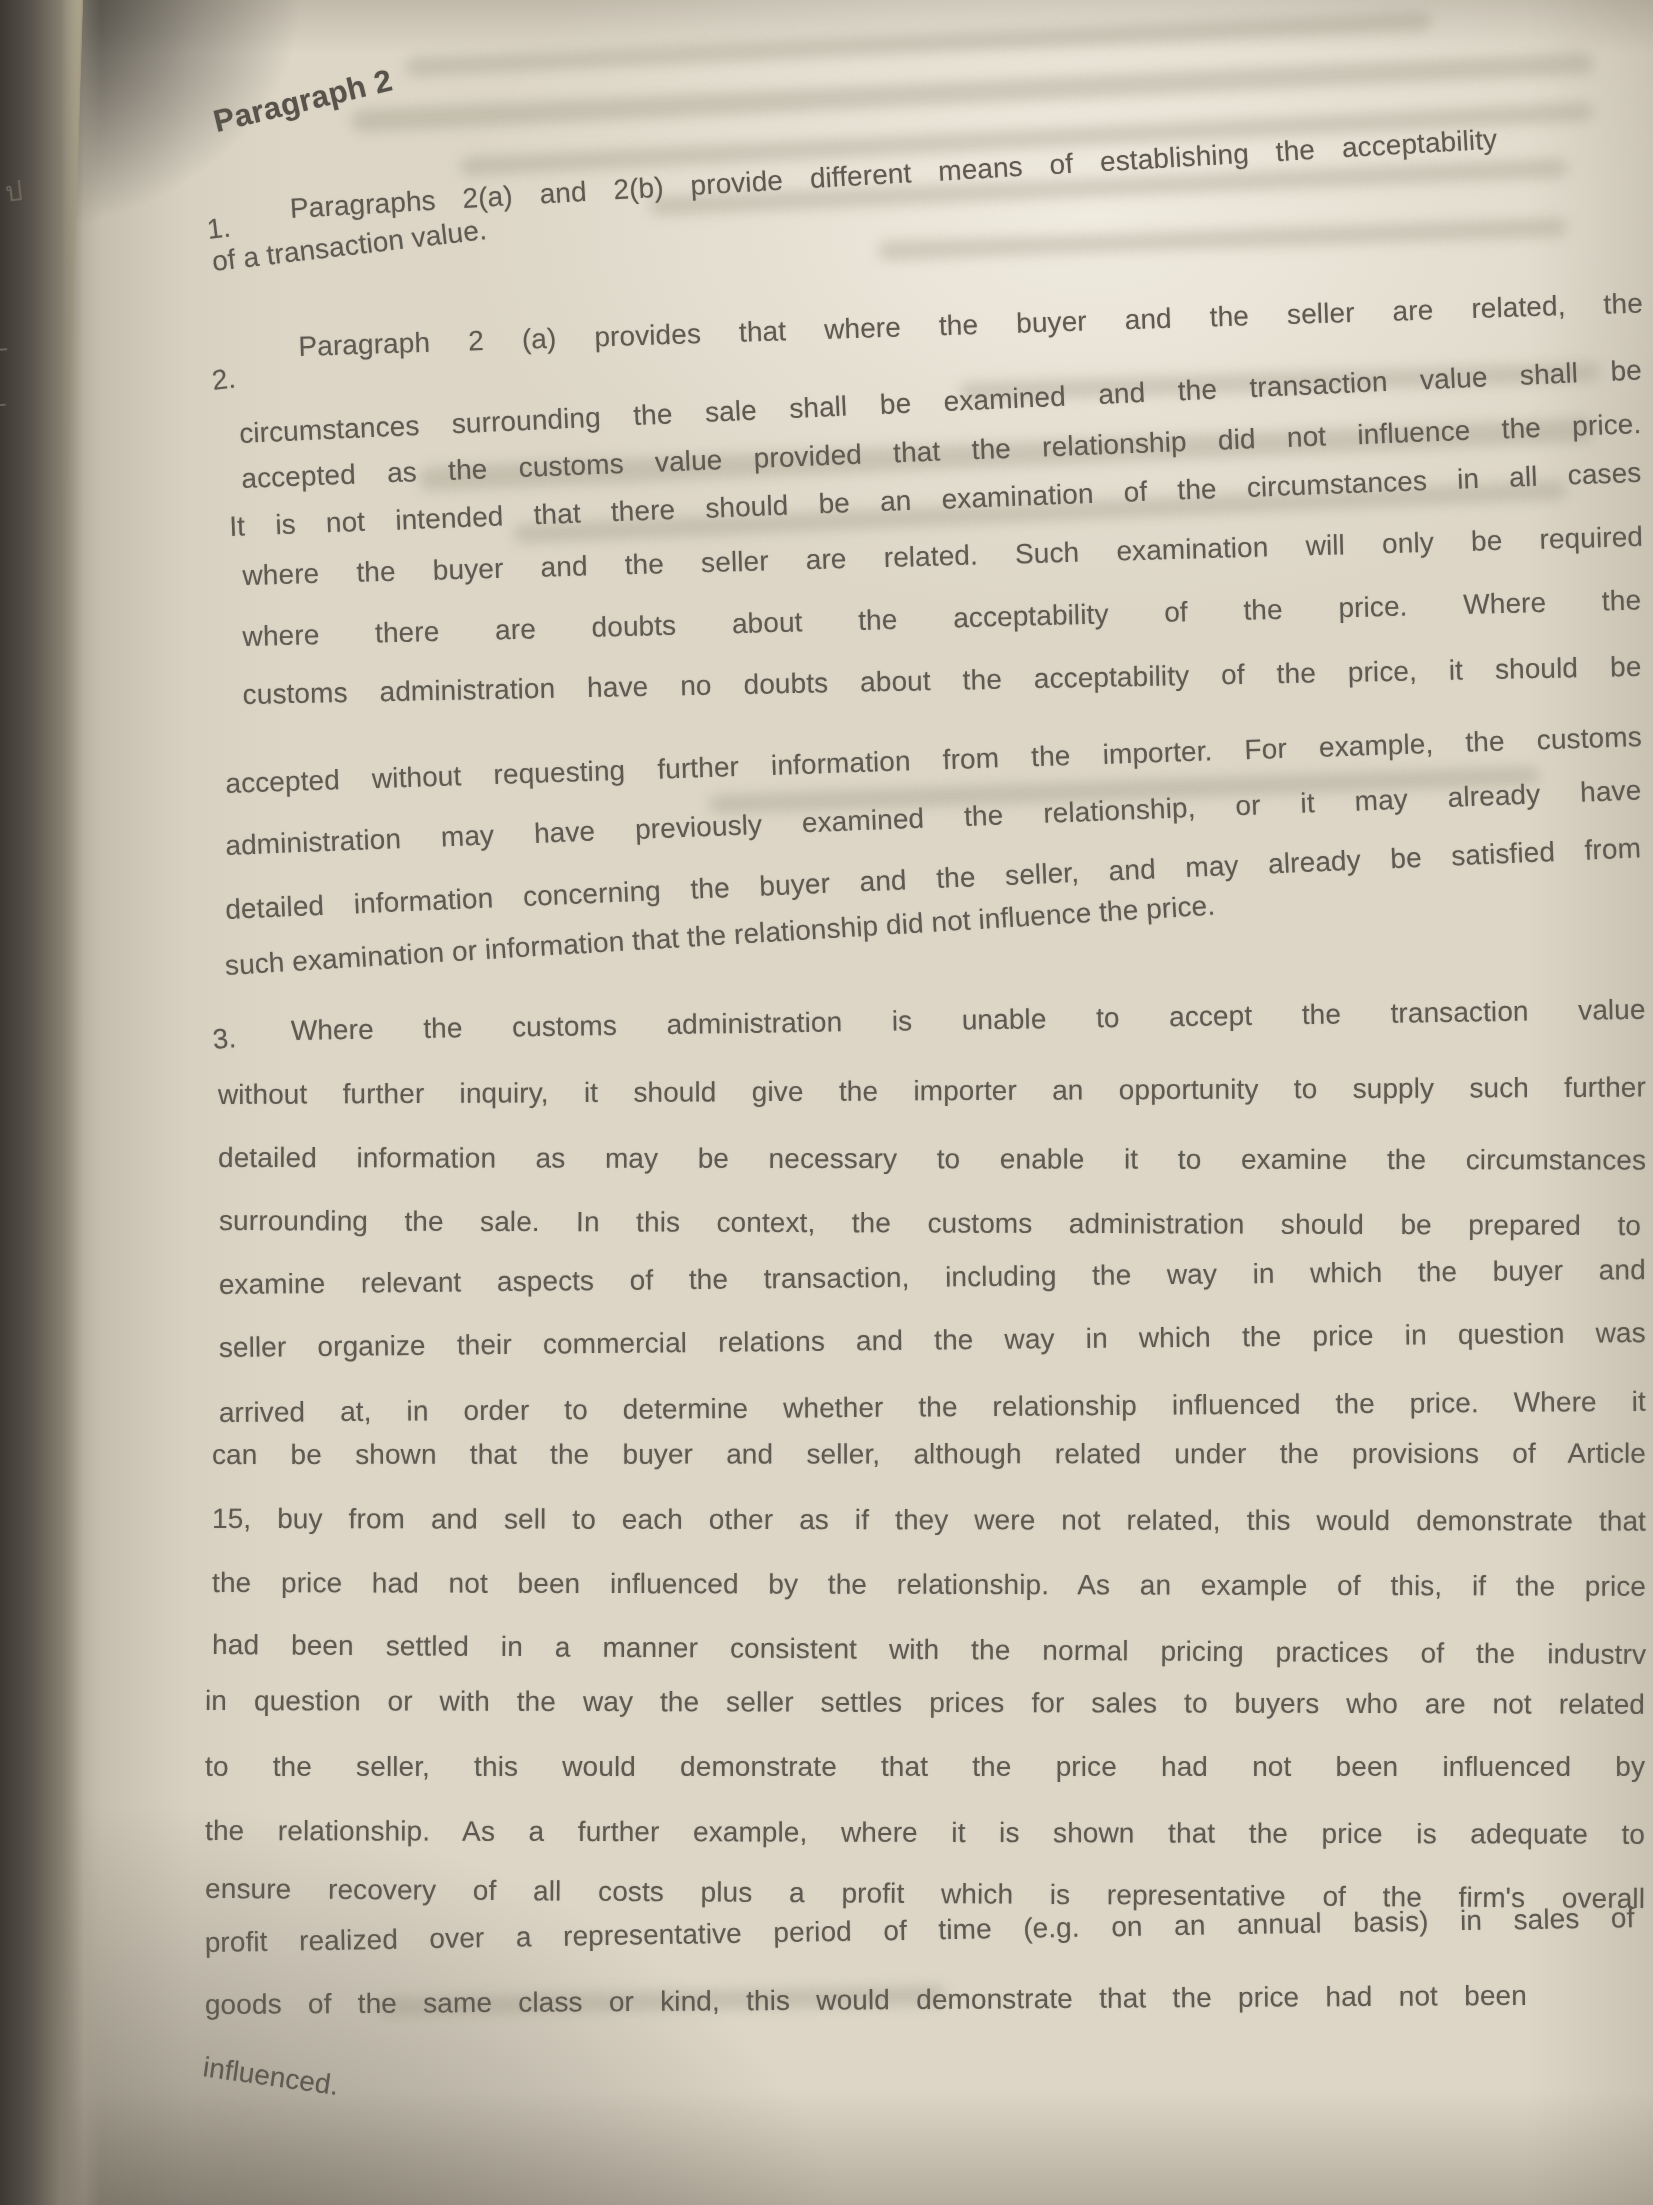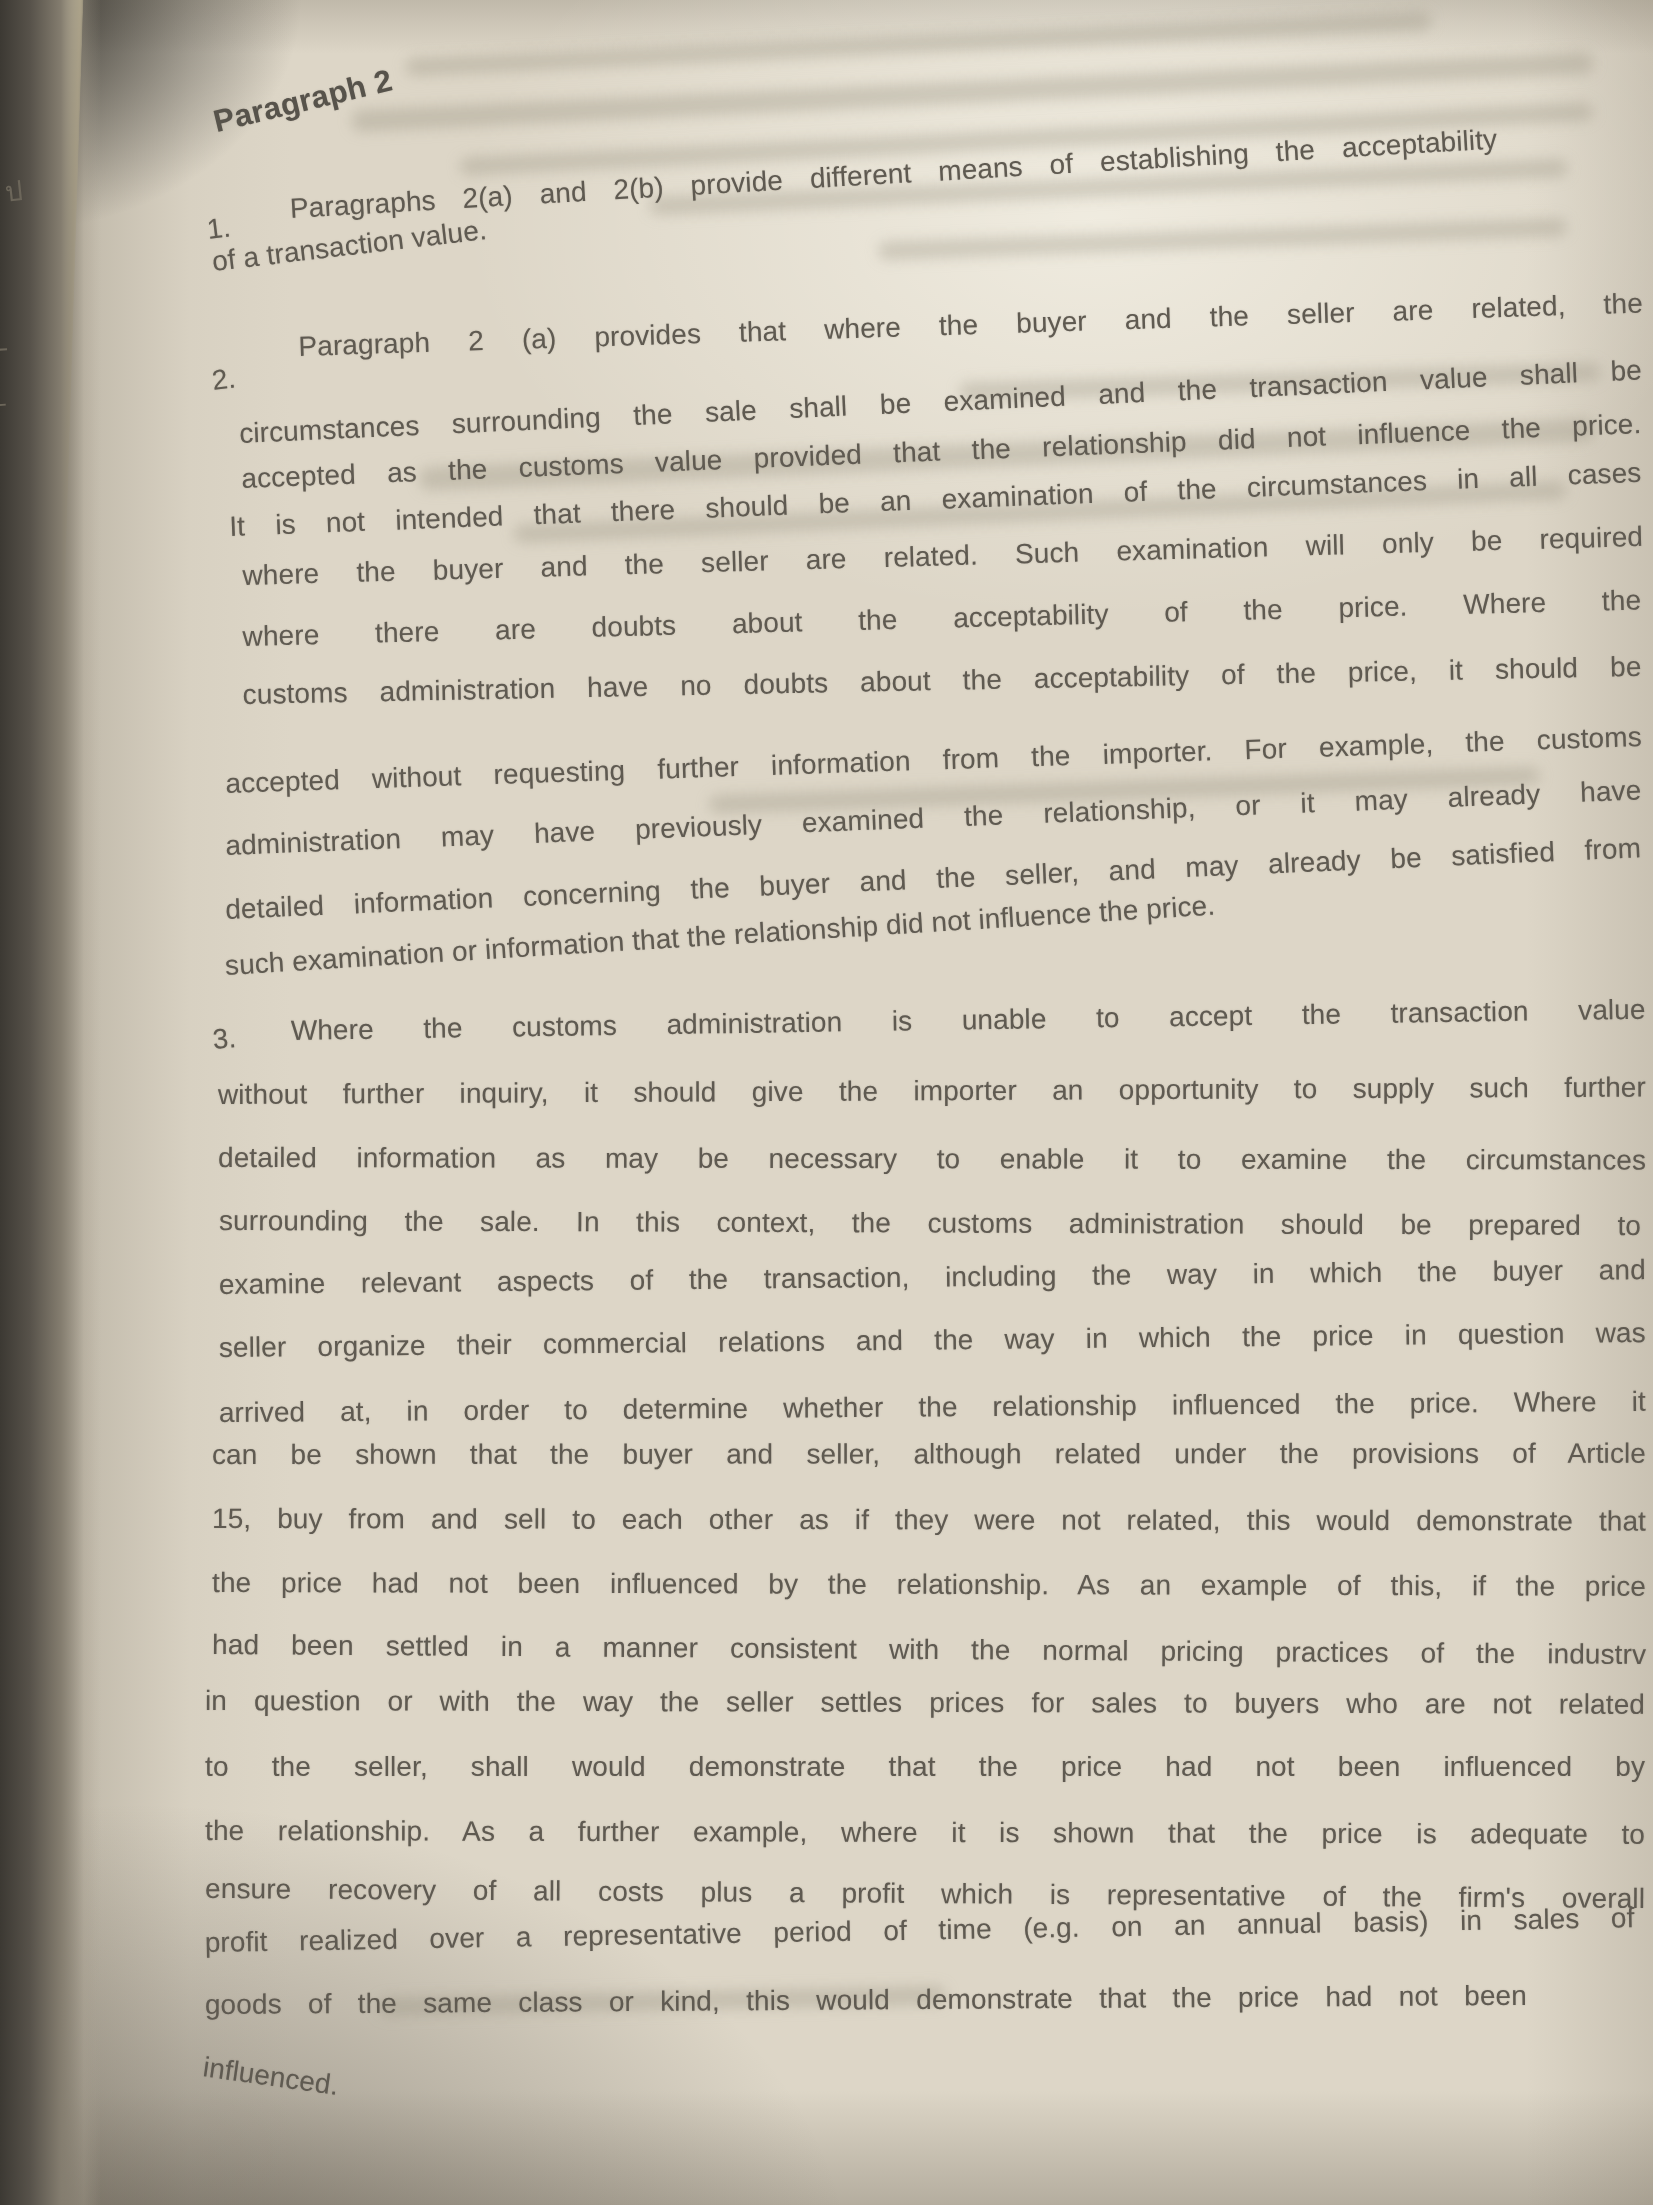--- a/index.html
+++ b/index.html
@@ -86,19 +86,19 @@
 <div class="ln j" style="left:218px;top:1142px;width:1428px;--r:0.1deg">detailed information as may be necessary to enable it to examine the circumstances</div>
 <div class="ln j" style="left:219px;top:1205px;width:1422px;--r:0.2deg">surrounding the sale. In this context, the customs administration should be prepared to</div>
 <div class="ln j" style="left:219px;top:1269px;width:1427px;--r:-0.6deg">examine relevant aspects of the transaction, including the way in which the buyer and</div>
 <div class="ln j" style="left:219px;top:1332px;width:1427px;--r:-0.6deg">seller organize their commercial relations and the way in which the price in question was</div>
 <div class="ln j" style="left:219px;top:1397px;width:1427px;--r:-0.45deg">arrived at, in order to determine whether the relationship influenced the price. Where it</div>
 <div class="ln j" style="left:212px;top:1439px;width:1434px;--r:-0.05deg">can be shown that the buyer and seller, although related under the provisions of Article</div>
 <div class="ln j" style="left:212px;top:1503px;width:1434px;--r:0.1deg">15, buy from and sell to each other as if they were not related, this would demonstrate that</div>
 <div class="ln j" style="left:212px;top:1567px;width:1434px;--r:0.15deg">the price had not been influenced by the relationship. As an example of this, if the price</div>
 <div class="ln j" style="left:212px;top:1629px;width:1434px;--r:0.4deg">had been settled in a manner consistent with the normal pricing practices of the industrv</div>
 <div class="ln j" style="left:205px;top:1685px;width:1440px;--r:0.15deg">in question or with the way the seller settles prices for sales to buyers who are not related</div>
-<div class="ln j" style="left:205px;top:1751px;width:1440px;--r:0deg">to the seller, shall would demonstrate that the price had not been influenced by</div>
+<div class="ln j" style="left:205px;top:1751px;width:1440px;--r:0deg">to the seller, this would demonstrate that the price had not been influenced by</div>
 <div class="ln j" style="left:205px;top:1815px;width:1440px;--r:0.15deg">the relationship. As a further example, where it is shown that the price is adequate to</div>
 <div class="ln j" style="left:205px;top:1873px;width:1440px;--r:0.4deg">ensure recovery of all costs plus a profit which is representative of the firm's overall</div>
 <div class="ln j" style="left:205px;top:1927px;width:1430px;--r:-1deg">profit realized over a representative period of time (e.g. on an annual basis) in sales of</div>
 <div class="ln j" style="left:205px;top:1989px;width:1322px;--r:-0.4deg">goods of the same class or kind, this would demonstrate that the price had not been</div>
 <div class="ln nw" style="left:201px;top:2051px;--r:8deg">influenced.</div>
 
 
 </body></html>

